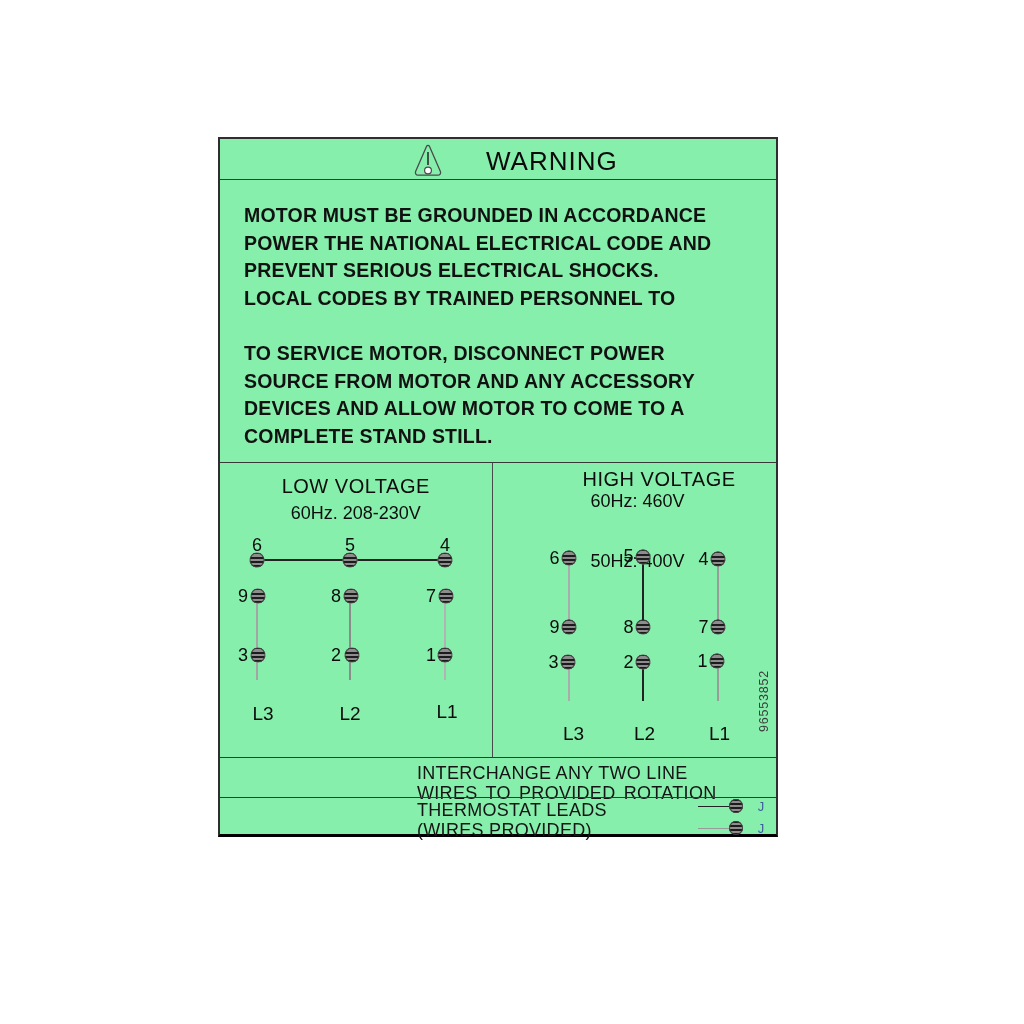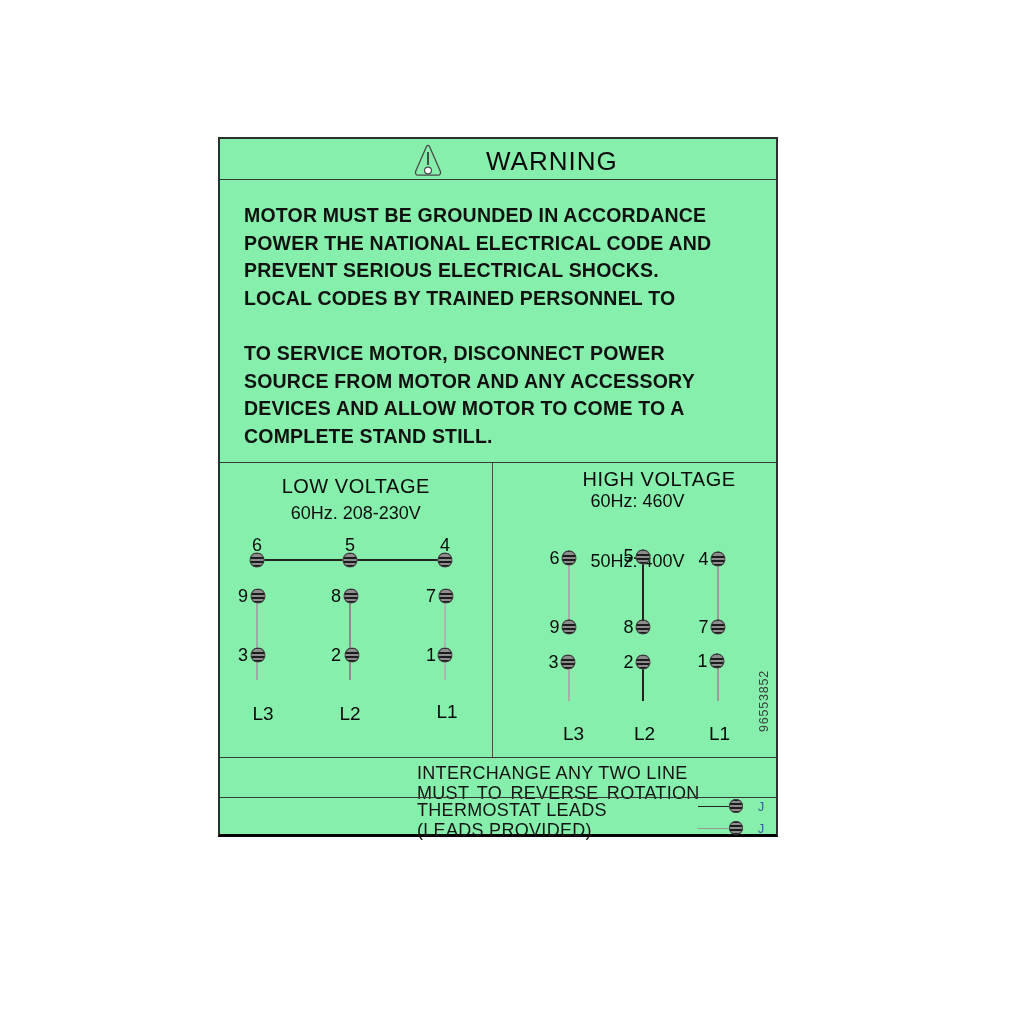--- a/index.html
+++ b/index.html
@@ -160,26 +160,26 @@
         <div class="lln" style="left:81px;  top:255px;">L3</div>
         <div class="lln" style="left:152px; top:255px;">L2</div>
         <div class="lln" style="left:227px; top:255px;">L1</div>
 
         <div class="partnum">96553852</div>
       </div>
     </div>
 
     <div class="note1">
       <div class="ntext" style="top:5px;">INTERCHANGE ANY TWO LINE</div>
-      <div class="ntext wsp" style="top:25px;">MUST TO REVERSE ROTATION</div>
+      <div class="ntext wsp" style="top:25px;">WIRES TO PROVIDED ROTATION</div>
     </div>
 
     <div class="note2">
       <div class="ntext" style="top:2px;">THERMOSTAT LEADS</div>
-      <div class="ntext" style="top:22px;">(LEADS PROVIDED)</div>
+      <div class="ntext" style="top:22px;">(WIRES PROVIDED)</div>
 
       <div class="lead-line" style="left:478px; top:7.5px; background:#222;"></div>
       <div class="lead-term" style="left:516px; top:8px;"></div>
       <div class="lead-j" style="left:541px; top:8px;">J</div>
 
       <div class="lead-line" style="left:478px; top:29.5px; background:#9a9a9a;"></div>
       <div class="lead-term" style="left:516px; top:30px;"></div>
       <div class="lead-j" style="left:541px; top:30px;">J</div>
     </div>
 

